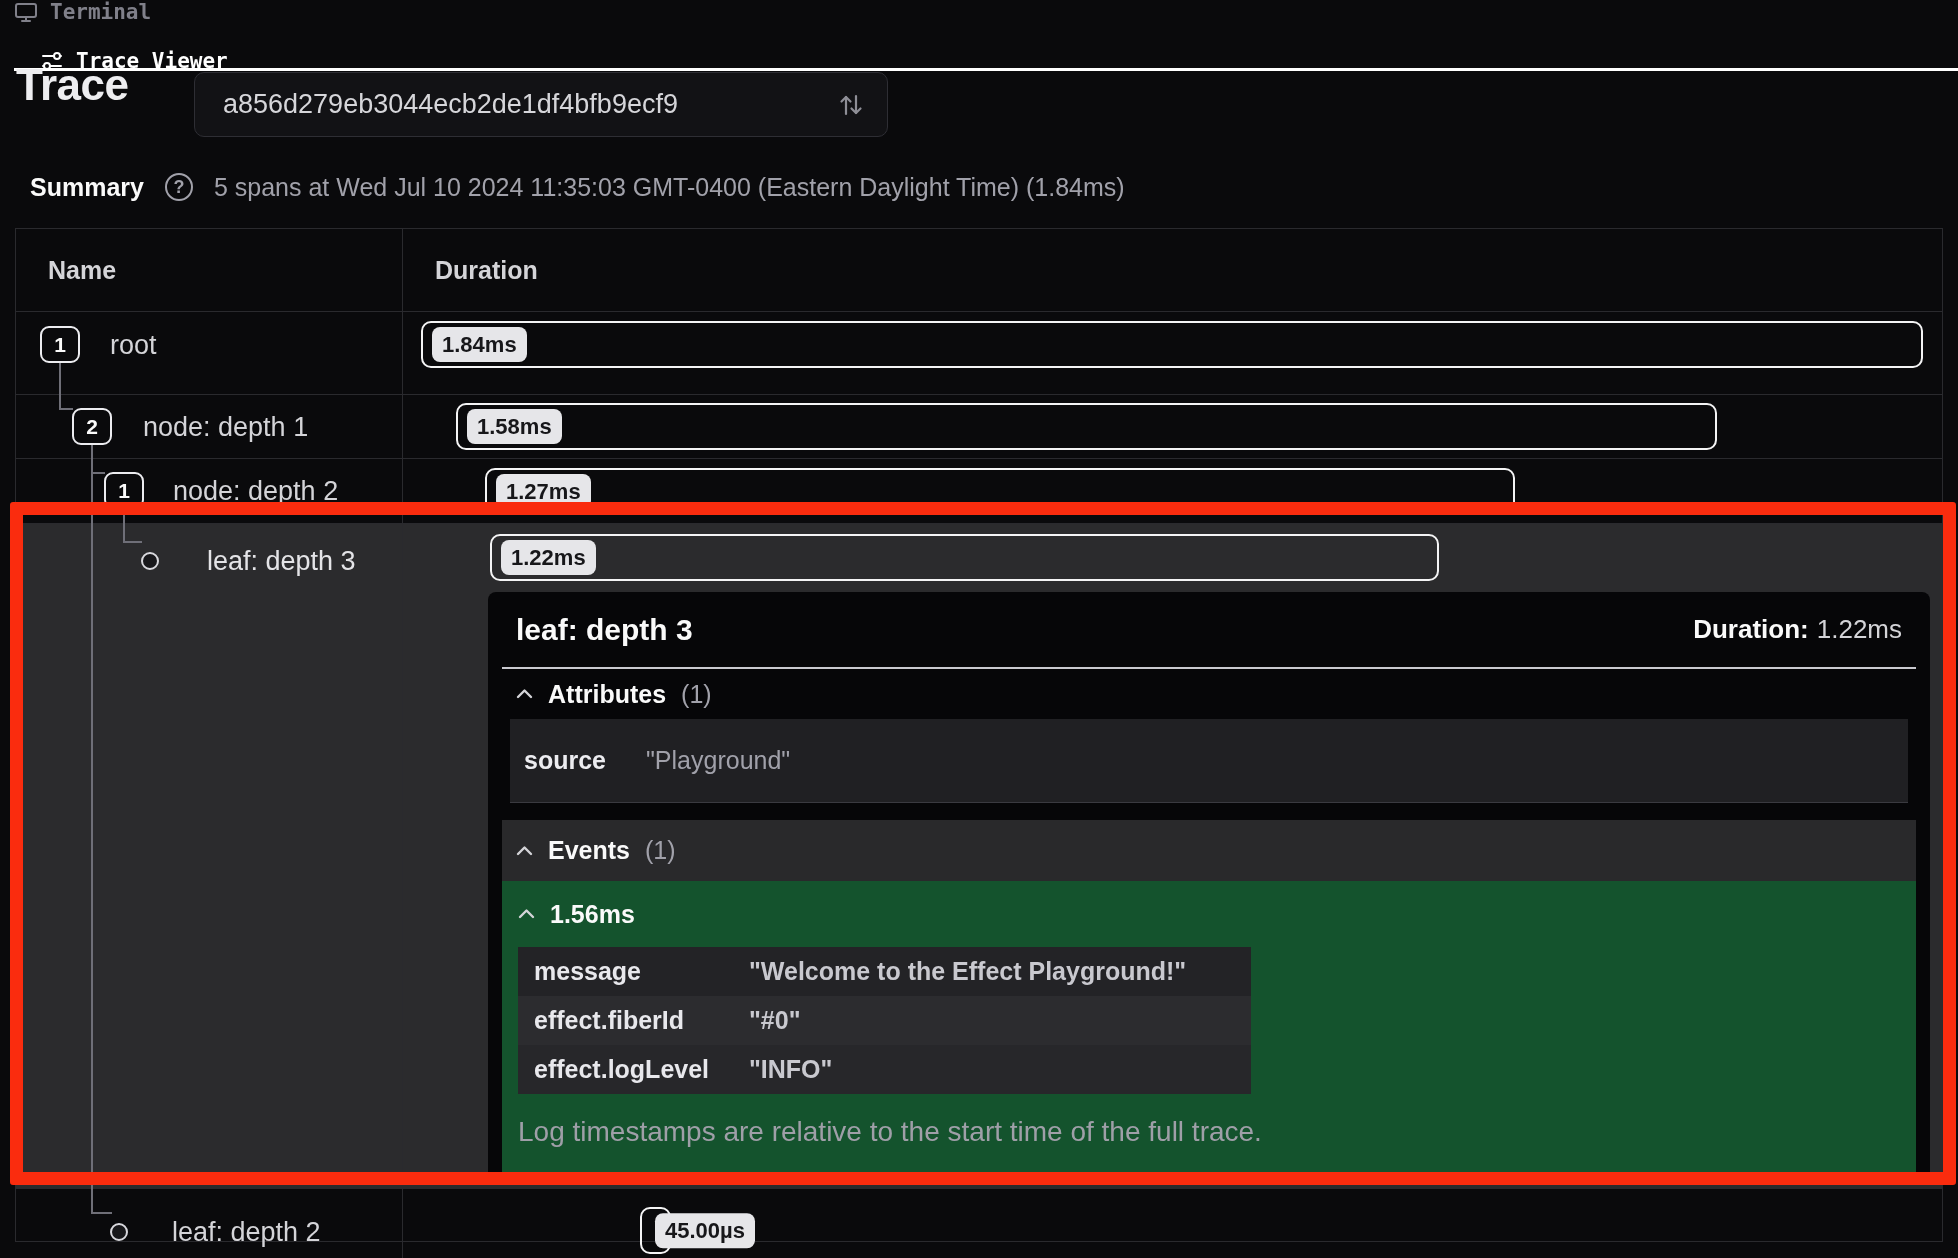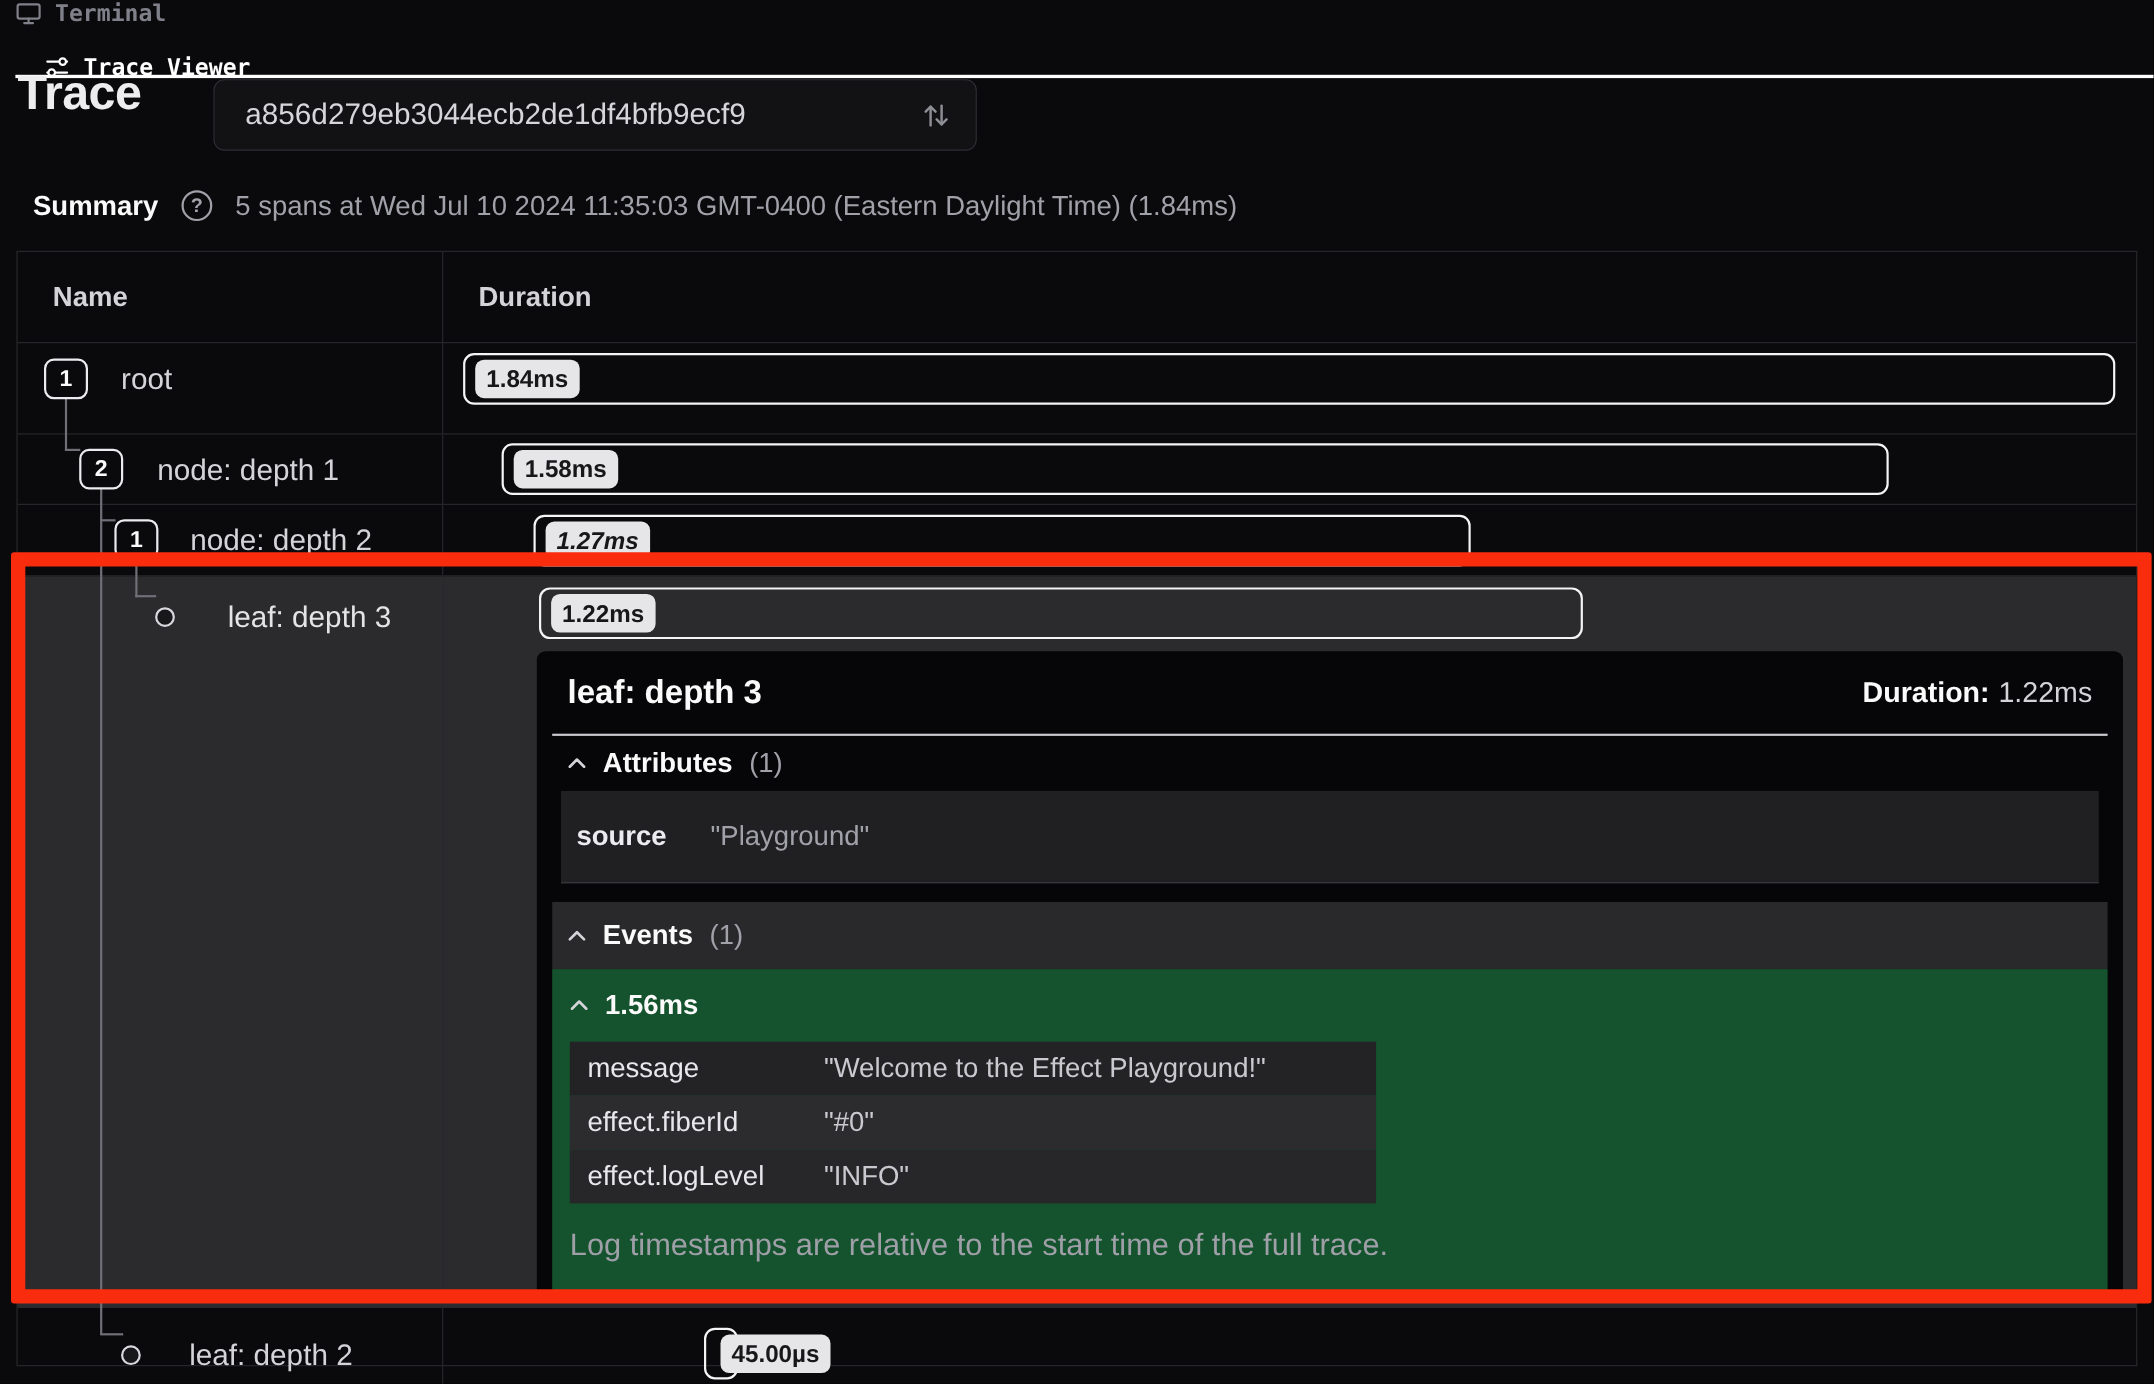--- a/index.html
+++ b/index.html
@@ -77,21 +77,21 @@
   .count{color:#a1a1aa;font-weight:normal;}
   .chev{flex:none;display:flex;}
   .attr-row{margin:0 22px;height:84px;background:#202023;display:flex;align-items:center;
             padding:0 14px;font-size:25px;border-bottom:1px solid #3a3a40;box-sizing:border-box;}
   .attr-key{width:122px;color:#ececf0;font-weight:bold;}
   .attr-val{color:#a1a1aa;}
   .events-body{margin:0 14px;background:#14532d;height:299px;box-sizing:border-box;padding:0 16px;}
   .event-time{display:flex;align-items:center;gap:15px;height:66px;font-size:25px;font-weight:bold;
               color:#fafafa;cursor:pointer;}
   .kv-table{width:733px;}
-  .kv-row{display:flex;align-items:center;height:49px;padding:0 16px;font-size:25px;box-sizing:border-box;}
+  .kv-row{display:flex;align-items:center;height:49px;padding:0 16px;font-size:25px;box-sizing:border-box;font-weight:bold;}
   .kv-row:nth-child(1){background:#232326;}
   .kv-row:nth-child(2){background:#2c2c2f;}
   .kv-row:nth-child(3){background:#27272a;}
   .kv-key{width:215px;color:#e8e8ec;flex:none;}
   .kv-val{color:#c9c9cf;white-space:nowrap;}
   .events-note{margin-top:22px;font-size:28px;color:#9f9fa8;}
 
   
   .annotation{position:absolute;left:10px;top:502px;width:1946px;height:683px;box-sizing:border-box;
               border:13px solid #fa2c0e;border-radius:3px;z-index:50;pointer-events:none;}
@@ -186,21 +186,21 @@
         </div>
       </div>
     </div>
 
     <div class="trow" style="height:65px;">
       <div class="name-cell">
         <span class="num-badge" style="left:88px;top:13px;">1</span>
         <span class="row-label" style="left:157px;top:14px;">node: depth 2</span>
       </div>
       <div class="dur-cell">
-        <div class="bar" style="left:82px;top:9px;width:852px;height:47px;font-style:italic;">
+        <div class="bar" style="left:82px;top:9px;width:1030px;height:47px;">
           <span class="bar-badge">1.27ms</span>
         </div>
       </div>
     </div>
 
     <div class="trow selected" style="height:665px;">
       <div class="name-cell">
         <span class="leaf-circle" style="left:125px;top:28px;"></span>
         <span class="row-label" style="left:191px;top:19px;color:#e4e4e7;">leaf: depth 3</span>
       </div>

